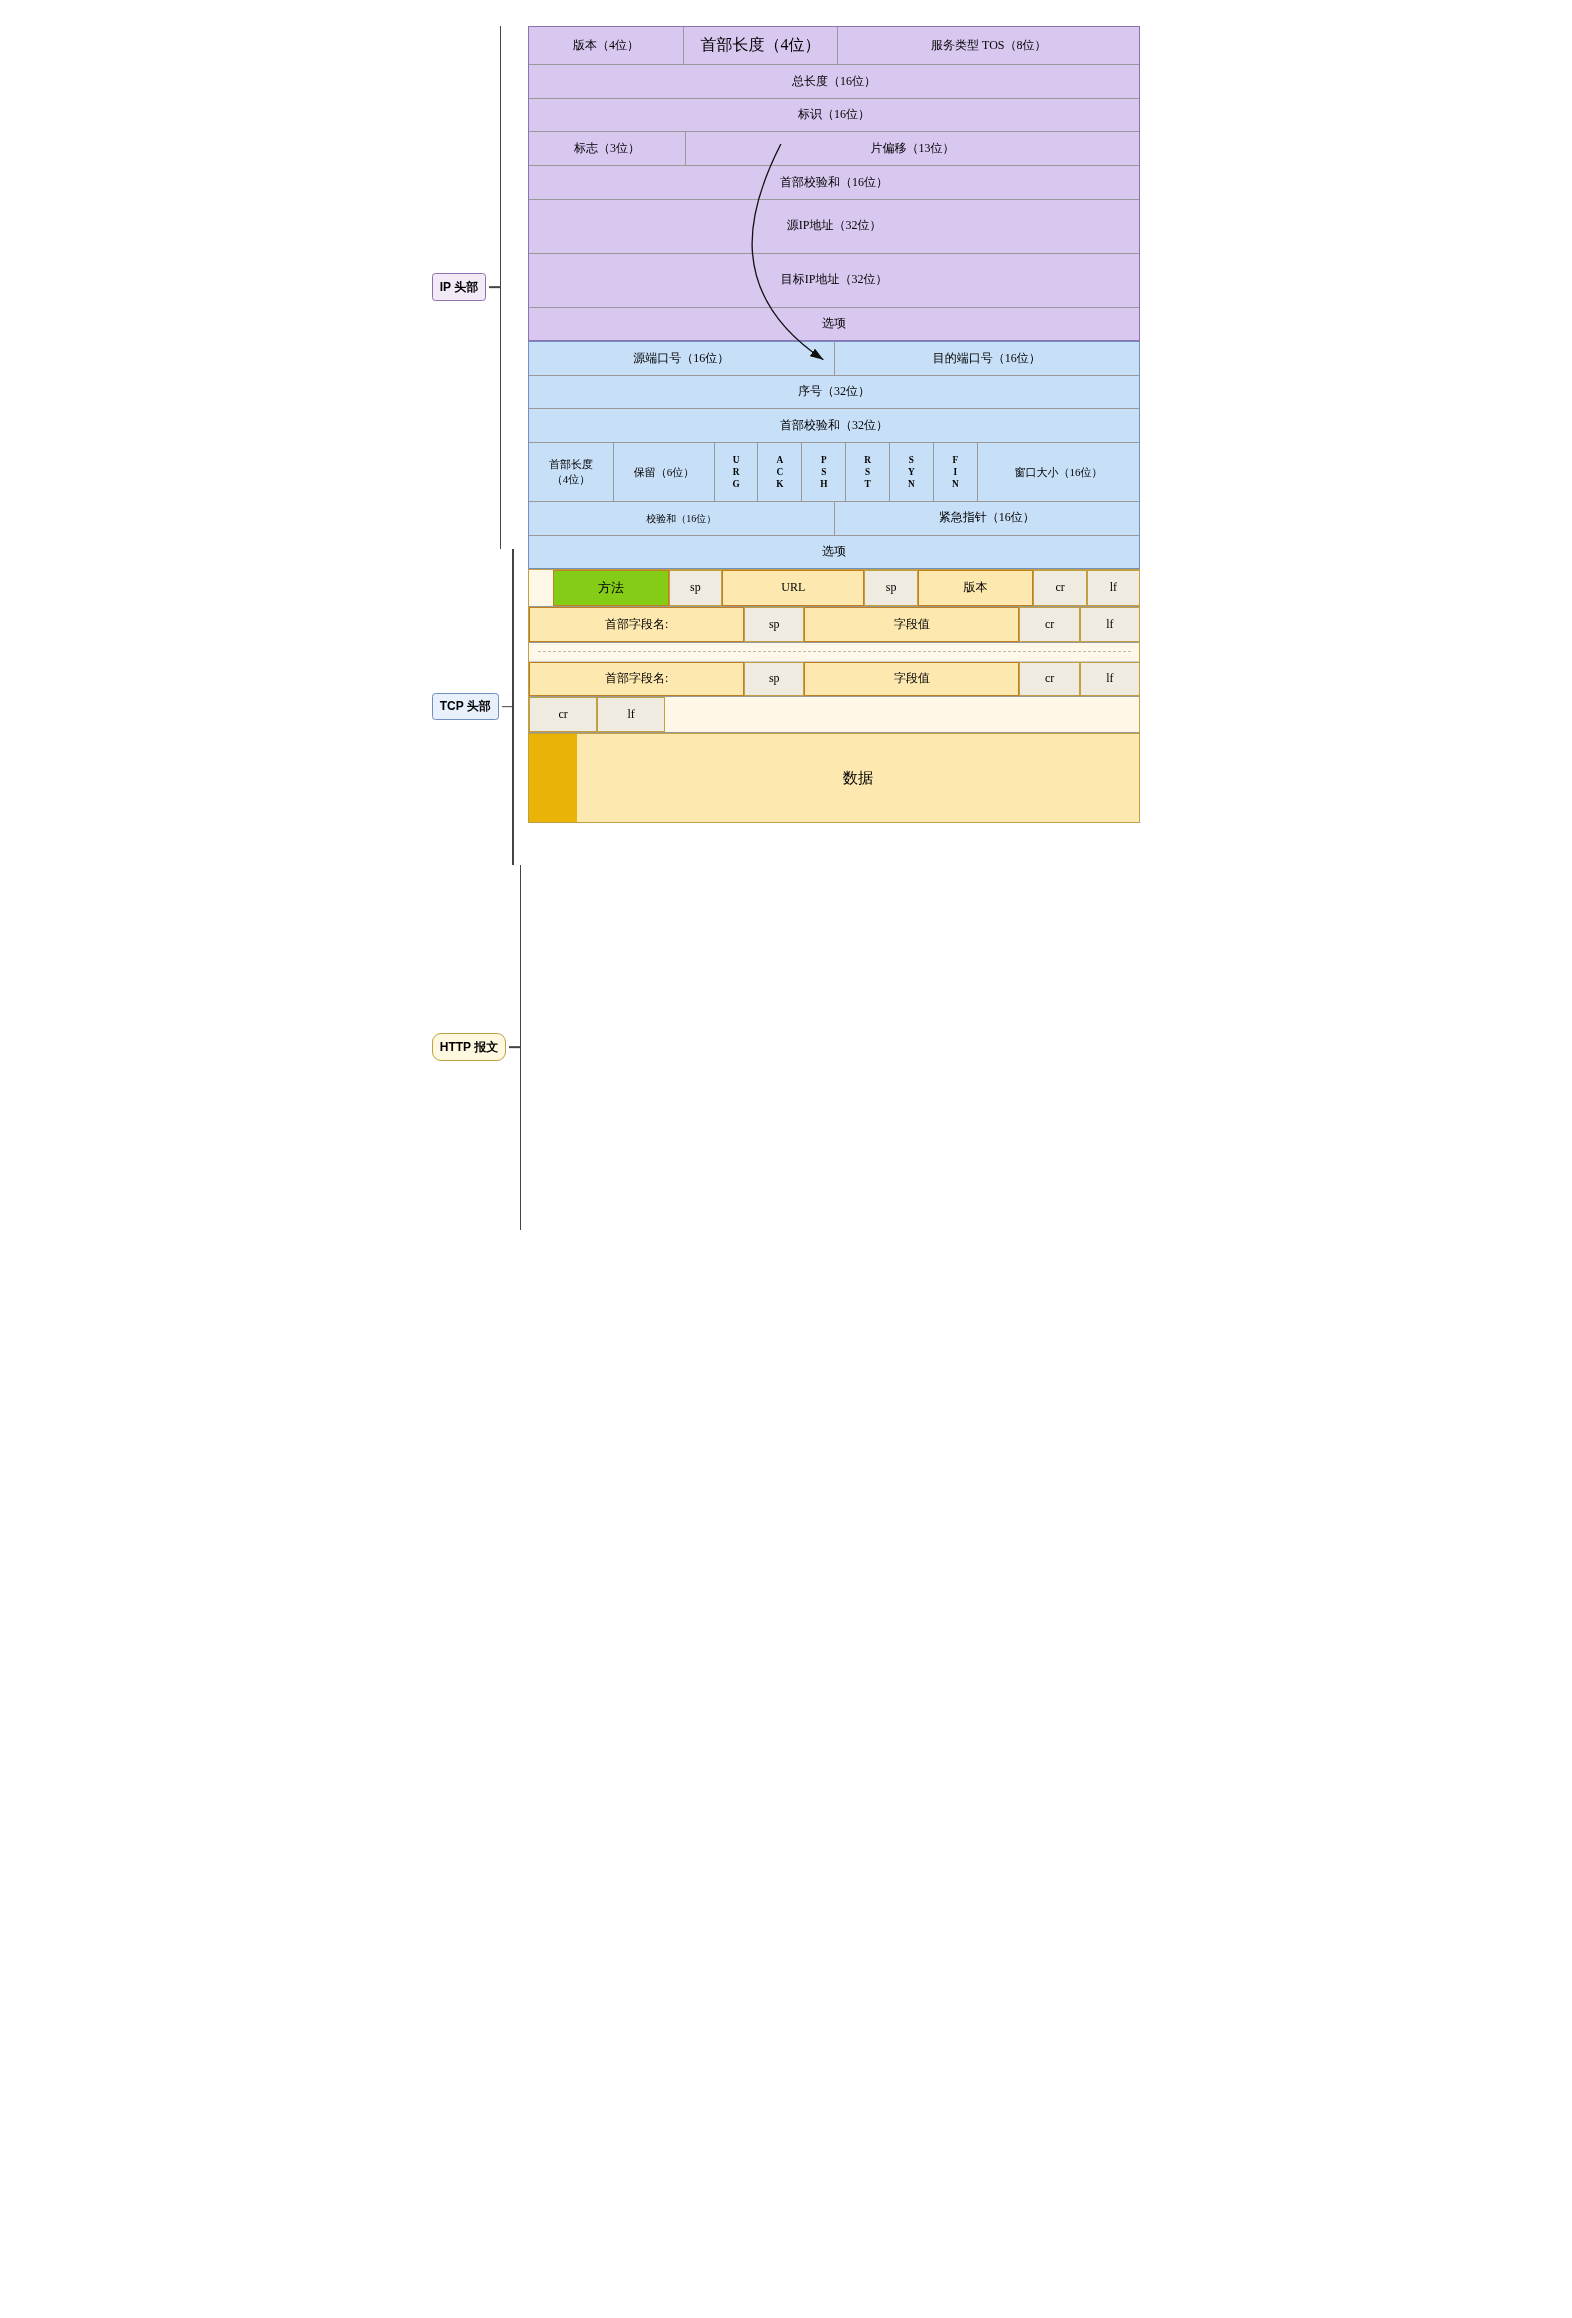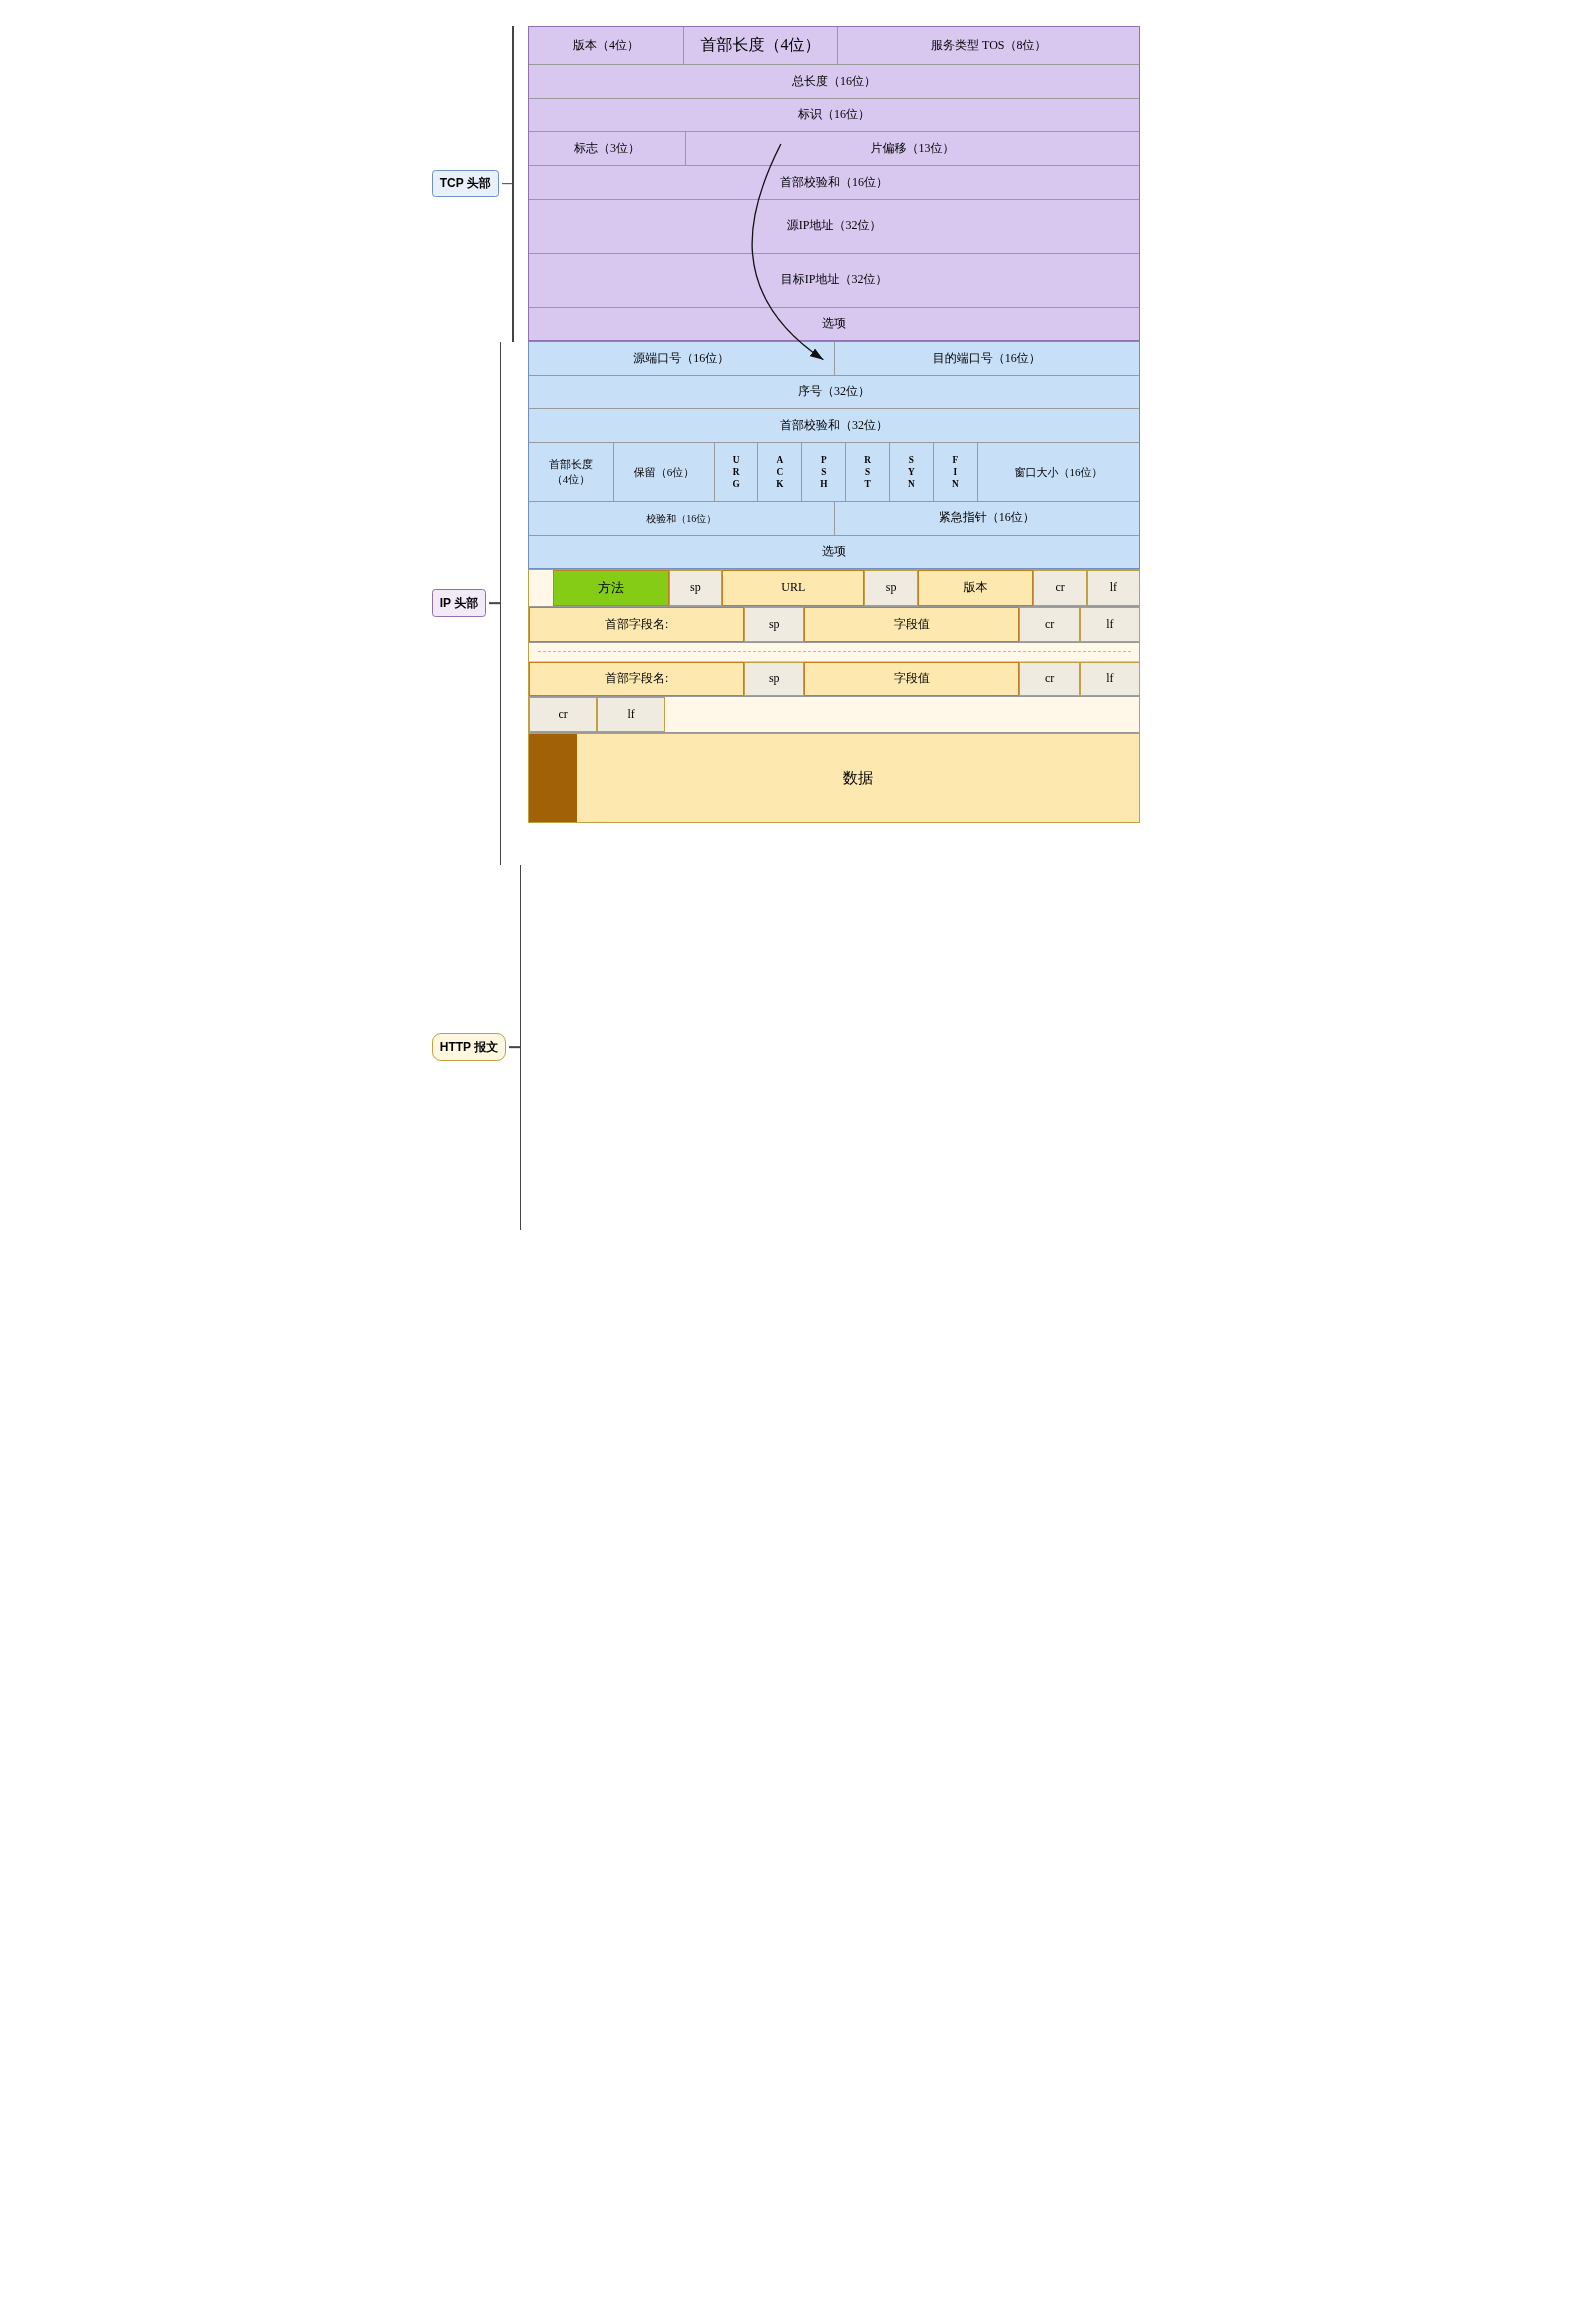--- a/index.html
+++ b/index.html
@@ -145,27 +145,27 @@
       overflow: visible;
     }
   </style>
 </head>
 <body>
 
 <div class="main-layout">
 
   <div class="left-labels">
 
+    <div style="display:flex; flex-direction:row; align-items:center; height: 523px;">
+      <div class="label-text-box">IP 头部</div>
+      <div class="bracket-right" style="height:100%;"></div>
+    </div>
+
     <div style="display:flex; flex-direction:row; align-items:center; height: 316px;">
       <div class="label-text-box tcp-label">TCP 头部</div>
-      <div class="bracket-right" style="height:100%;"></div>
-    </div>
-
-    <div style="display:flex; flex-direction:row; align-items:center; height: 523px;">
-      <div class="label-text-box">IP 头部</div>
       <div class="bracket-right" style="height:100%;"></div>
     </div>
 
     <div style="display:flex; flex-direction:row; align-items:center; height: 365px;">
       <div class="label-text-box http-label">HTTP 报文</div>
       <div class="bracket-right" style="height:100%;"></div>
     </div>
   </div>
 
   <div class="diagram" style="position:relative;">
@@ -277,21 +277,21 @@
         <div class="cell http-cell-small" style="flex:0.5; background:#f0ebe0; font-size:12px;">cr</div>
         <div class="cell http-cell-small" style="flex:0.5; background:#f0ebe0; font-size:12px;">lf</div>
       </div>
 
       <div class="row" style="background:#fff8e8; justify-content:flex-start;">
         <div class="cell http-cell-small" style="flex:0 0 68px; background:#f0ebe0; font-size:12px;">cr</div>
         <div class="cell http-cell-small" style="flex:0 0 68px; background:#f0ebe0; font-size:12px;">lf</div>
         <div class="cell" style="flex:1; border-right:none; background:#fff8e8;"></div>
       </div>
 
-      <div class="row" style="border-bottom:none; background:#a16207; border-top: 1.3px solid #c0a040; padding-left: 48px;">
+      <div class="row" style="border-bottom:none; background:#eab308; border-top: 1.3px solid #c0a040; padding-left: 48px;">
         <div class="cell full taller" style="font-size:15.3px; background:#fde8b0; padding: 34px 3.4px;">数据</div>
       </div>
     </div>
 
     <svg class="arrow-svg" style="position:absolute; top:0; left:0; width:100%; height:100%; overflow:visible; pointer-events:none;" viewBox="0 0 720 1500">
 
       <path d="M 260 222 C 200 340, 150 500, 340 628" fill="none" stroke="#111" stroke-width="2.5" marker-end="url(#arrowhead)"></path>
       <defs>
         <marker id="arrowhead" markerWidth="10" markerHeight="7" refX="10" refY="3.5" orient="auto">
           <polygon points="0 0, 10 3.5, 0 7" fill="#111"></polygon>

